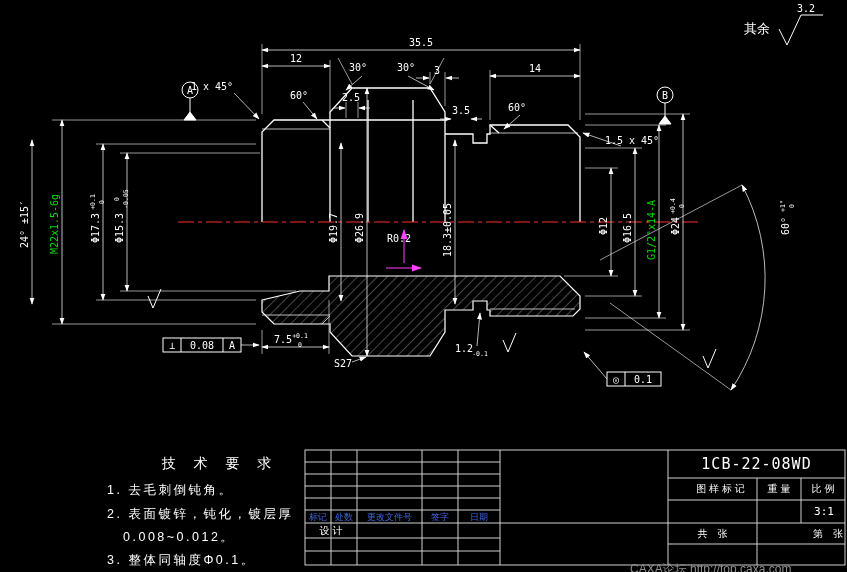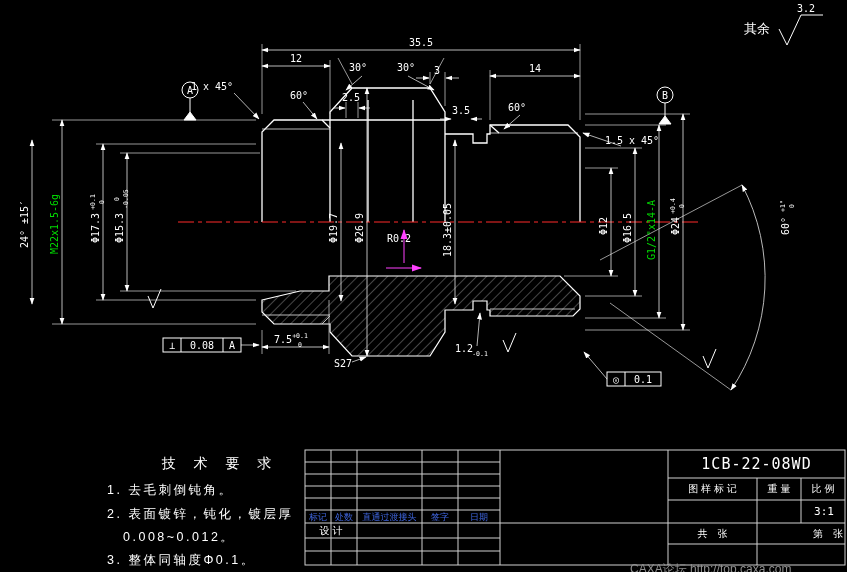--- a/index.html
+++ b/index.html
@@ -209,29 +209,29 @@
 
 <div class="ol" style="left:105px;top:452px;width:230px;">
   <div class="tech-title" style="position:absolute;left:0;top:4px;width:230px;text-align:center;">技 术 要 求</div>
   <div class="tech-line" style="position:absolute;left:2px;top:32px;">1. 去毛刺倒钝角。</div>
   <div class="tech-line" style="position:absolute;left:2px;top:56px;">2. 表面镀锌，钝化，镀层厚</div>
   <div class="tech-line" style="position:absolute;left:18px;top:79px;">0.008~0.012。</div>
   <div class="tech-line" style="position:absolute;left:2px;top:102px;">3. 整体同轴度Φ0.1。</div>
 </div>
 
 <div class="ol ctr" style="left:668px;top:451px;width:177px;height:26px;font-size:15px;letter-spacing:1px;font-family:'DejaVu Sans Mono',monospace;">1CB-22-08WD</div>
-<div class="ol ctr" style="left:668px;top:479px;width:89px;height:20px;font-size:10px;">图 样 标 记</div>
+<div class="ol ctr" style="left:668px;top:479px;width:89px;height:20px;font-size:10px;padding-left:8px;">图 样 标 记</div>
 <div class="ol ctr" style="left:757px;top:479px;width:44px;height:20px;font-size:10px;">重 量</div>
 <div class="ol ctr" style="left:801px;top:479px;width:44px;height:20px;font-size:10px;">比 例</div>
 <div class="ol ctr mono" style="left:801px;top:501px;width:46px;height:20px;font-size:11px;">3:1</div>
 <div class="ol ctr" style="left:668px;top:525px;width:89px;height:18px;font-size:10px;text-align:center;">共　张</div>
 <div class="ol ctr" style="left:757px;top:525px;width:88px;height:18px;font-size:10px;margin-left:27px;">第　张</div>
 
 <div class="ol ctr blue" style="left:305px;top:511px;width:26px;height:12px;font-size:9px;">标记</div>
 <div class="ol ctr blue" style="left:331px;top:511px;width:26px;height:12px;font-size:9px;">处数</div>
-<div class="ol ctr blue" style="left:357px;top:511px;width:65px;height:12px;font-size:9px;">直通过渡接头</div>
+<div class="ol ctr blue" style="left:357px;top:511px;width:65px;height:12px;font-size:9px;">更改文件号</div>
 <div class="ol ctr blue" style="left:422px;top:511px;width:36px;height:12px;font-size:9px;">签字</div>
 <div class="ol ctr blue" style="left:458px;top:511px;width:42px;height:12px;font-size:9px;">日期</div>
 <div class="ol ctr" style="left:306px;top:524px;width:50px;height:13px;font-size:10px;">设 计</div>
 
 <div class="ol gray" style="left:630px;top:563px;font-size:12px;text-align:center;">CAXA论坛 http://top.caxa.com</div>
 
 </div>
 
 </body></html>

